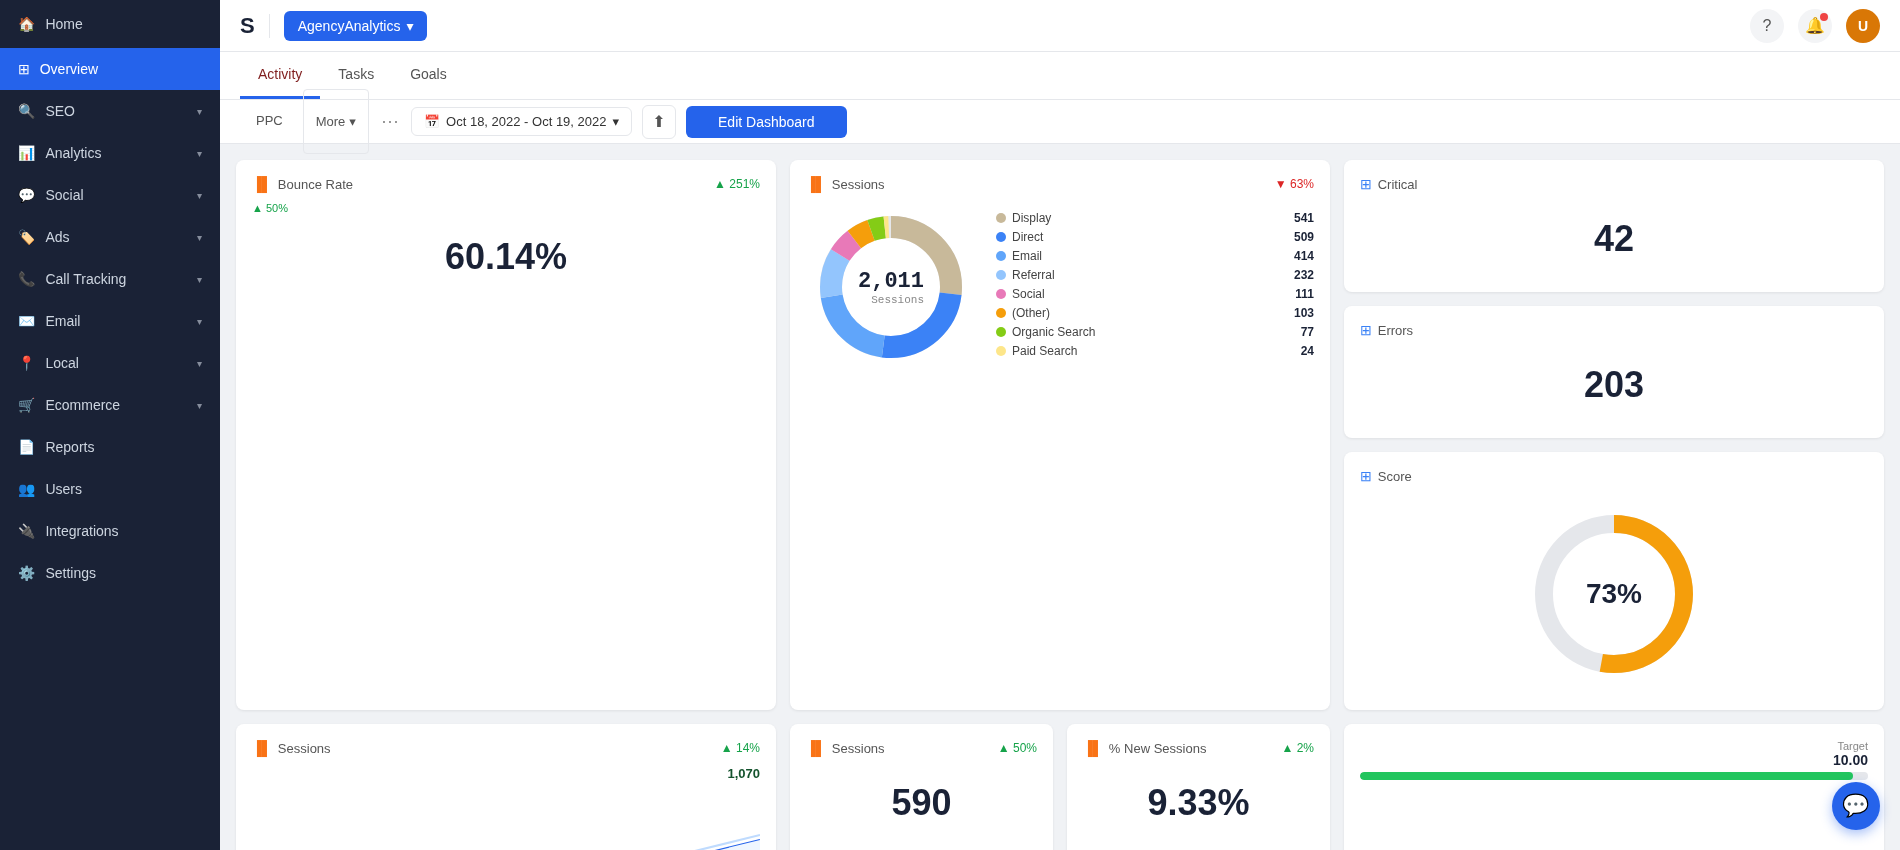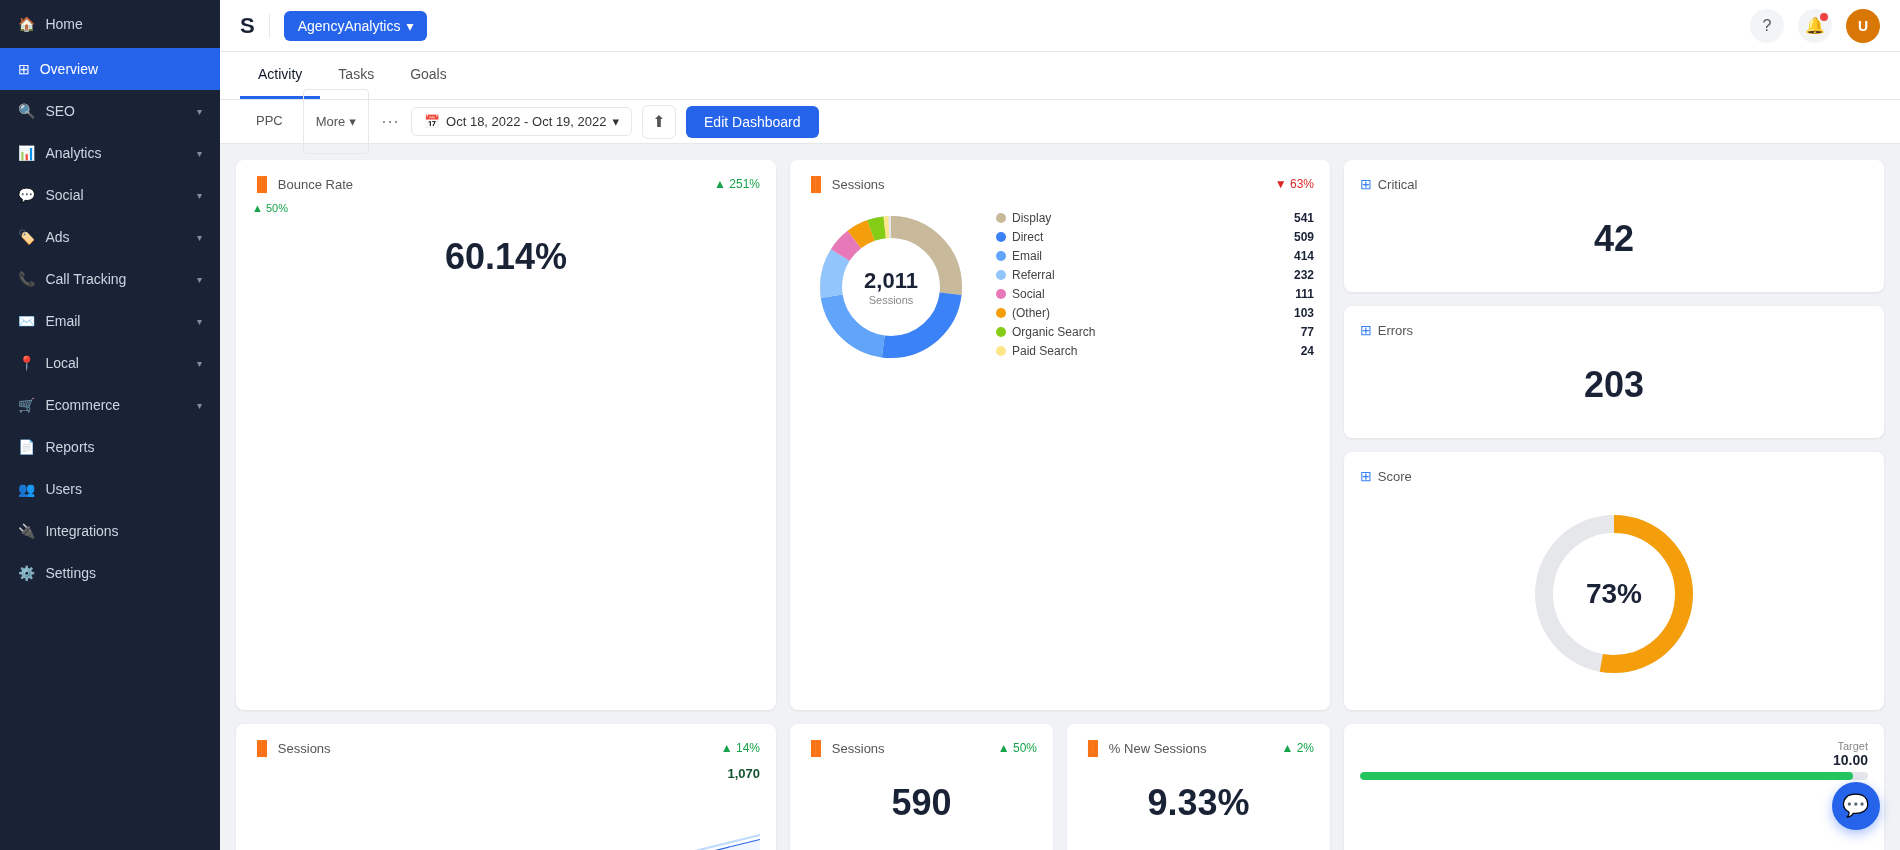--- a/index.html
+++ b/index.html
@@ -22,53 +22,53 @@
     .topbar-brand { font-size: 18px; font-weight: 700; color: #1a2236; }
     .topbar-divider { width: 1px; height: 24px; background: #e5e7eb; }
     .agency-btn { background: #2563eb; color: #fff; border: none; border-radius: 6px; padding: 7px 14px; font-size: 14px; cursor: pointer; display: flex; align-items: center; gap: 6px; }
     .topbar-right { display: flex; align-items: center; gap: 14px; }
     .topbar-icon-btn { width: 34px; height: 34px; border-radius: 50%; display: flex; align-items: center; justify-content: center; cursor: pointer; background: #f3f4f6; color: #555; font-size: 16px; }
     .avatar { width: 34px; height: 34px; border-radius: 50%; background: #d97706; display: flex; align-items: center; justify-content: center; color: #fff; font-size: 14px; font-weight: 600; }
 
     
     .subnav { background: #fff; border-bottom: 1px solid #e5e7eb; display: flex; align-items: center; padding: 0 20px; height: 48px; gap: 0; }
     .subnav-tab { padding: 14px 18px; font-size: 14px; color: #555; cursor: pointer; border-bottom: 3px solid transparent; }
-    .subnav-tab.active { color: #0f172a; border-bottom-color: #2563eb; font-weight: 500; }
+    .subnav-tab.active { color: #7f1d1d; border-bottom-color: #2563eb; font-weight: 500; }
 
     
     .dashboard-tabs { background: #fff; border-bottom: 1px solid #e5e7eb; display: flex; align-items: center; padding: 0 20px; height: 44px; gap: 4px; }
     .dashboard-tabs-left { display: flex; align-items: center; gap: 4px; }
     .dash-tab { padding: 10px 16px; font-size: 13px; color: #555; cursor: pointer; border-bottom: 3px solid transparent; white-space: nowrap; }
     .dash-tab.active { color: #2563eb; border-bottom-color: #2563eb; }
     .more-btn { display: flex; align-items: center; gap: 4px; padding: 24px 12px; font-size: 13px; color: #555; cursor: pointer; border: 1px solid #e5e7eb; border-radius: 4px; }
     .dots-btn { font-size: 18px; color: #888; cursor: pointer; padding: 4px 8px; }
     .header-controls { display: flex; align-items: center; gap: 10px; }
     .date-picker { display: flex; align-items: center; gap: 6px; border: 1px solid #e5e7eb; border-radius: 6px; padding: 6px 12px; font-size: 13px; color: #333; cursor: pointer; background: #fff; }
     .share-btn { width: 34px; height: 34px; border: 1px solid #e5e7eb; border-radius: 6px; display: flex; align-items: center; justify-content: center; cursor: pointer; color: #555; }
-    .edit-btn { background: #2563eb; color: #fff; border: none; border-radius: 6px; padding: 8px 18px; font-size: 14px; cursor: pointer; font-weight: 500; }
+    .edit-btn { background: #2563eb; color: #fff; border: none; border-radius: 6px; padding: 8px 32px; font-size: 14px; cursor: pointer; font-weight: 500; }
 
     
     .content { flex: 1; overflow-y: auto; padding: 16px; display: grid; grid-template-columns: 1fr 1fr 1fr; grid-template-rows: auto auto auto; gap: 14px; }
 
     
     .card { background: #fff; border-radius: 8px; box-shadow: 0 1px 3px rgba(0,0,0,0.08); padding: 16px; position: relative; }
     .card-header { display: flex; align-items: center; justify-content: space-between; margin-bottom: 10px; }
     .card-title { font-size: 13px; color: #555; display: flex; align-items: center; gap: 6px; }
     .card-badge { font-size: 12px; font-weight: 500; display: flex; align-items: center; gap: 3px; }
     .badge-up { color: #16a34a; }
     .badge-down { color: #dc2626; }
 
     
     .big-number { font-size: 36px; font-weight: 700; color: #1a2236; text-align: center; padding: 16px 0; }
 
     
     .donut-container { display: flex; align-items: center; gap: 20px; }
     .donut-chart { position: relative; width: 170px; height: 170px; flex-shrink: 0; }
     .donut-svg { width: 170px; height: 170px; }
-    .donut-center { position: absolute; top: 50%; left: 50%; transform: translate(-50%, -50%); text-align: center; }
+    .donut-center { position: absolute; top: 50%; left: 50%; transform: translate(-50%, -50%); text-align: right; font-family: Liberation Mono, monospace; }
     .donut-center-value { font-size: 22px; font-weight: 700; color: #1a2236; }
     .donut-center-label { font-size: 11px; color: #888; }
     .donut-legend { flex: 1; }
     .legend-item { display: flex; align-items: center; justify-content: space-between; margin-bottom: 5px; font-size: 12px; color: #444; }
     .legend-dot { width: 10px; height: 10px; border-radius: 50%; margin-right: 6px; flex-shrink: 0; }
     .legend-left { display: flex; align-items: center; }
     .legend-value { font-weight: 600; color: #1a2236; }
     .chart-area { height: 140px; position: relative; }
 
     

